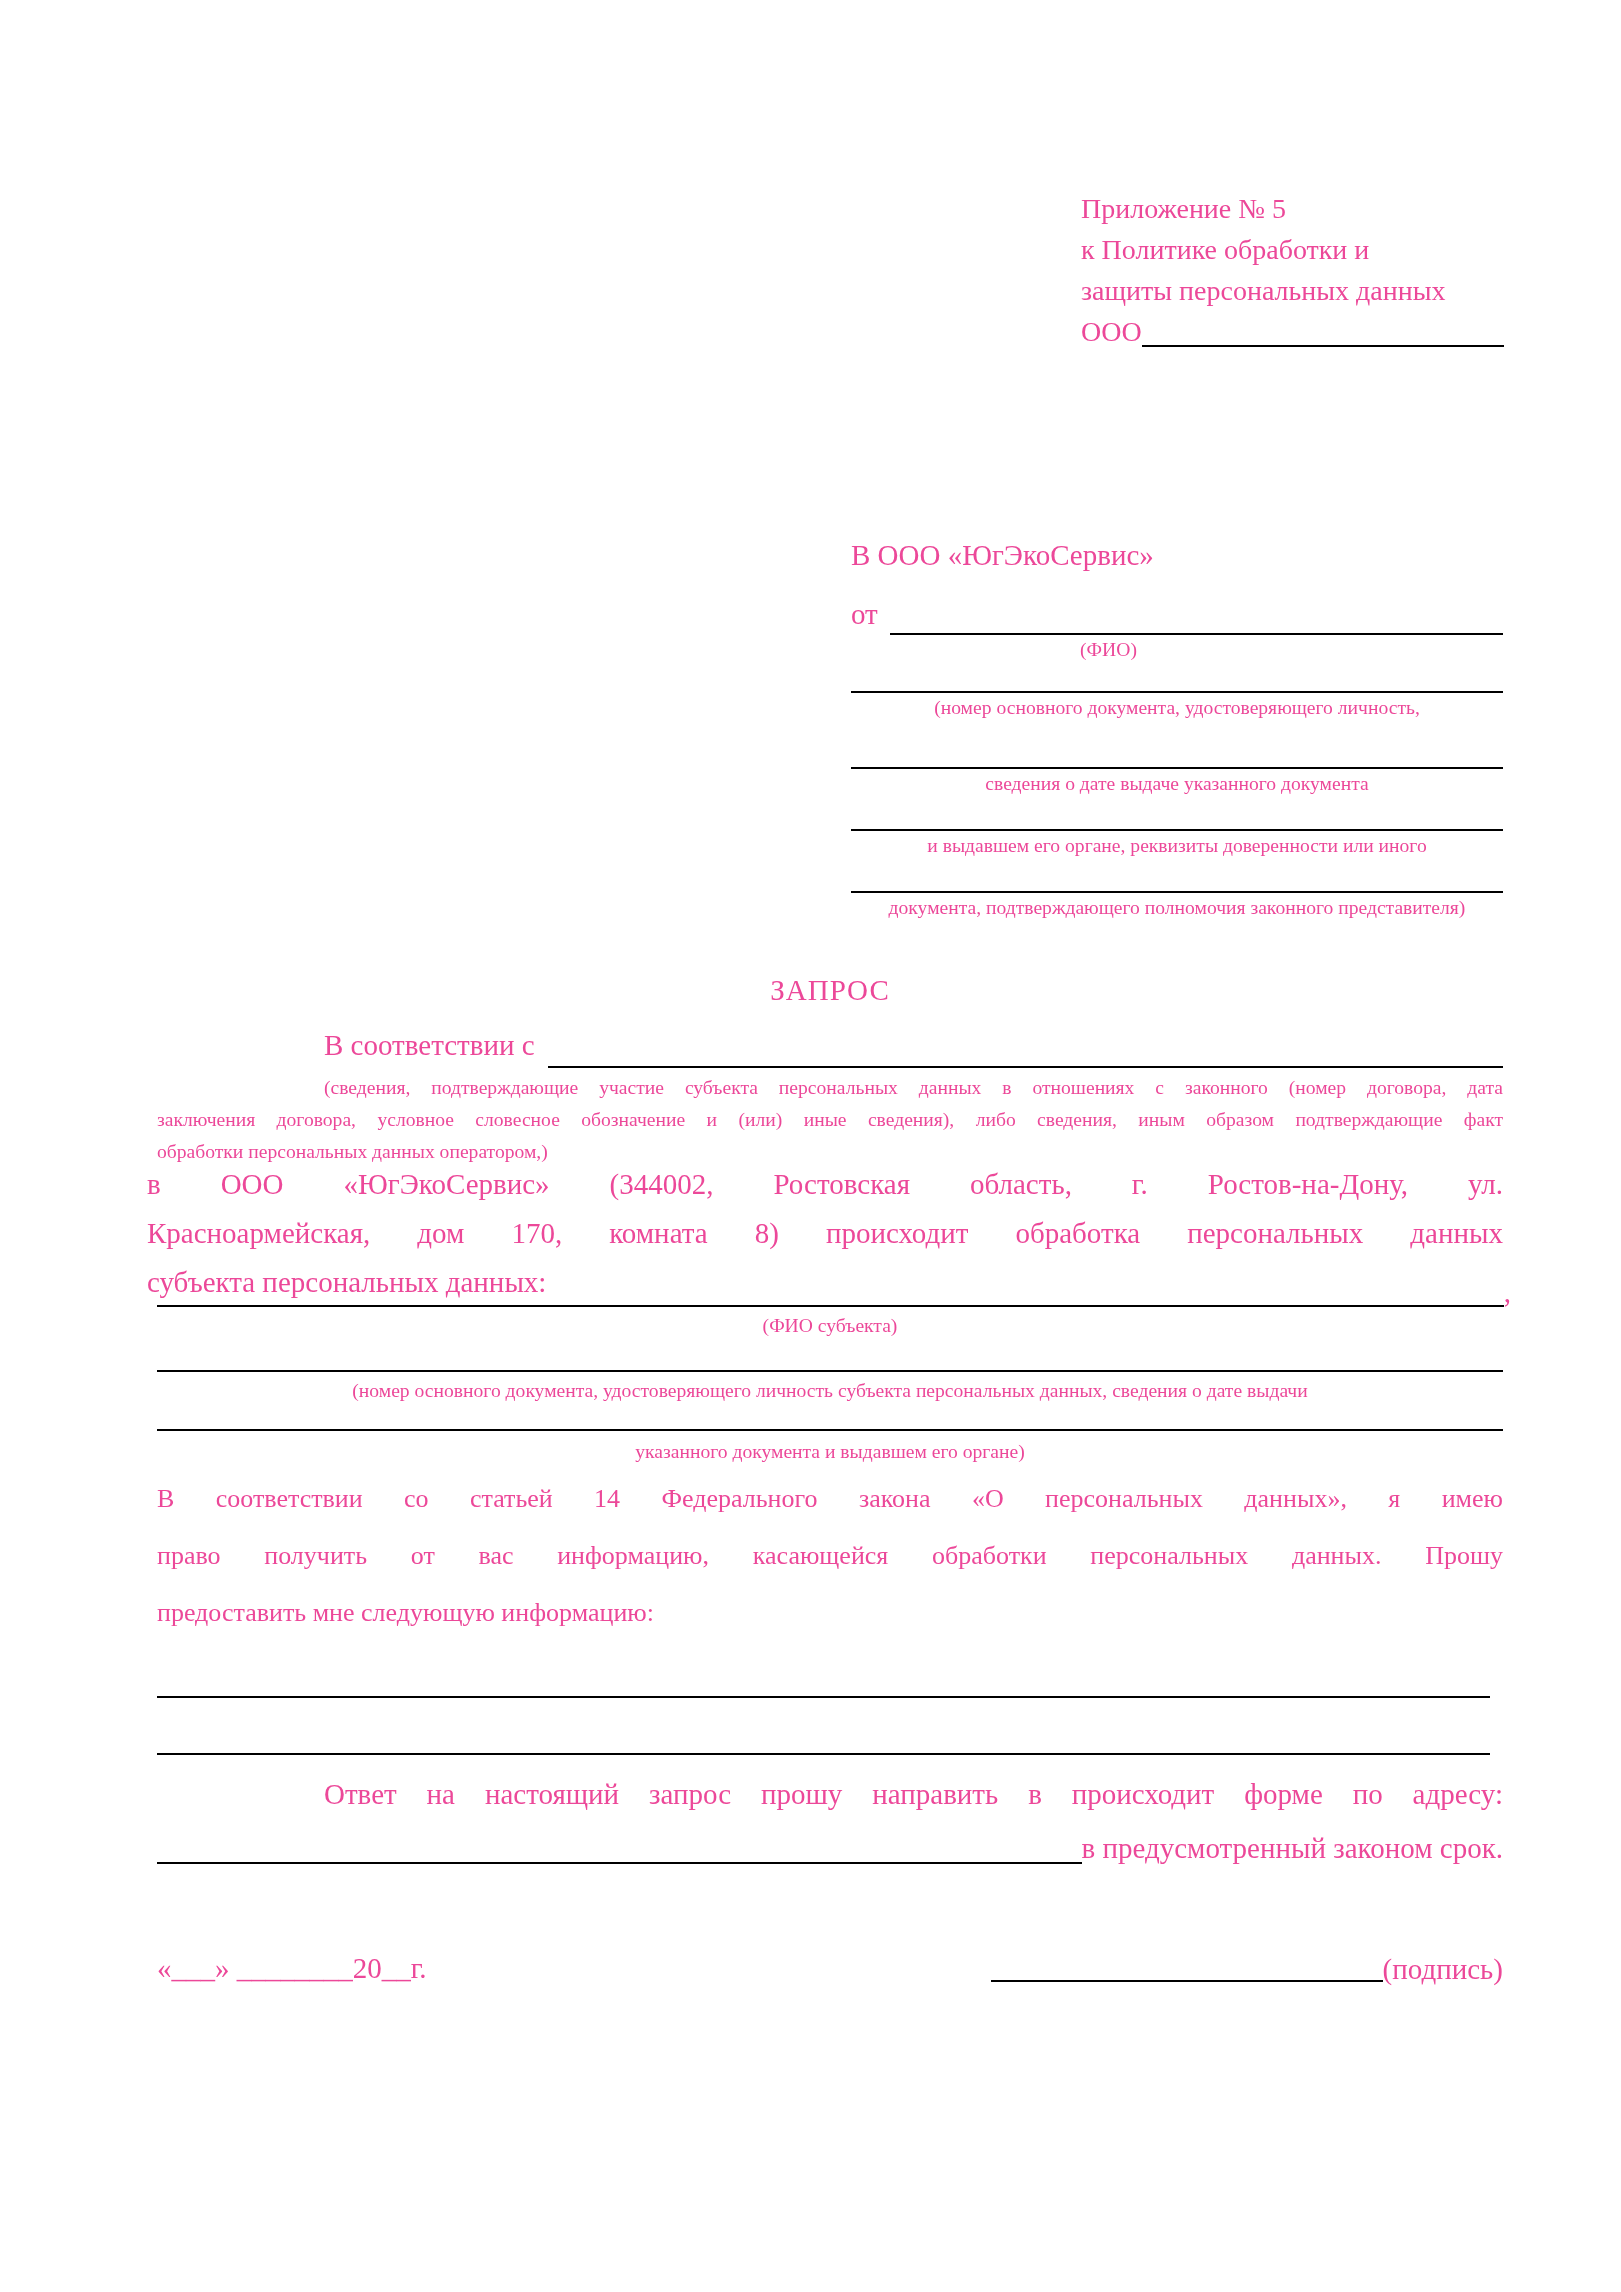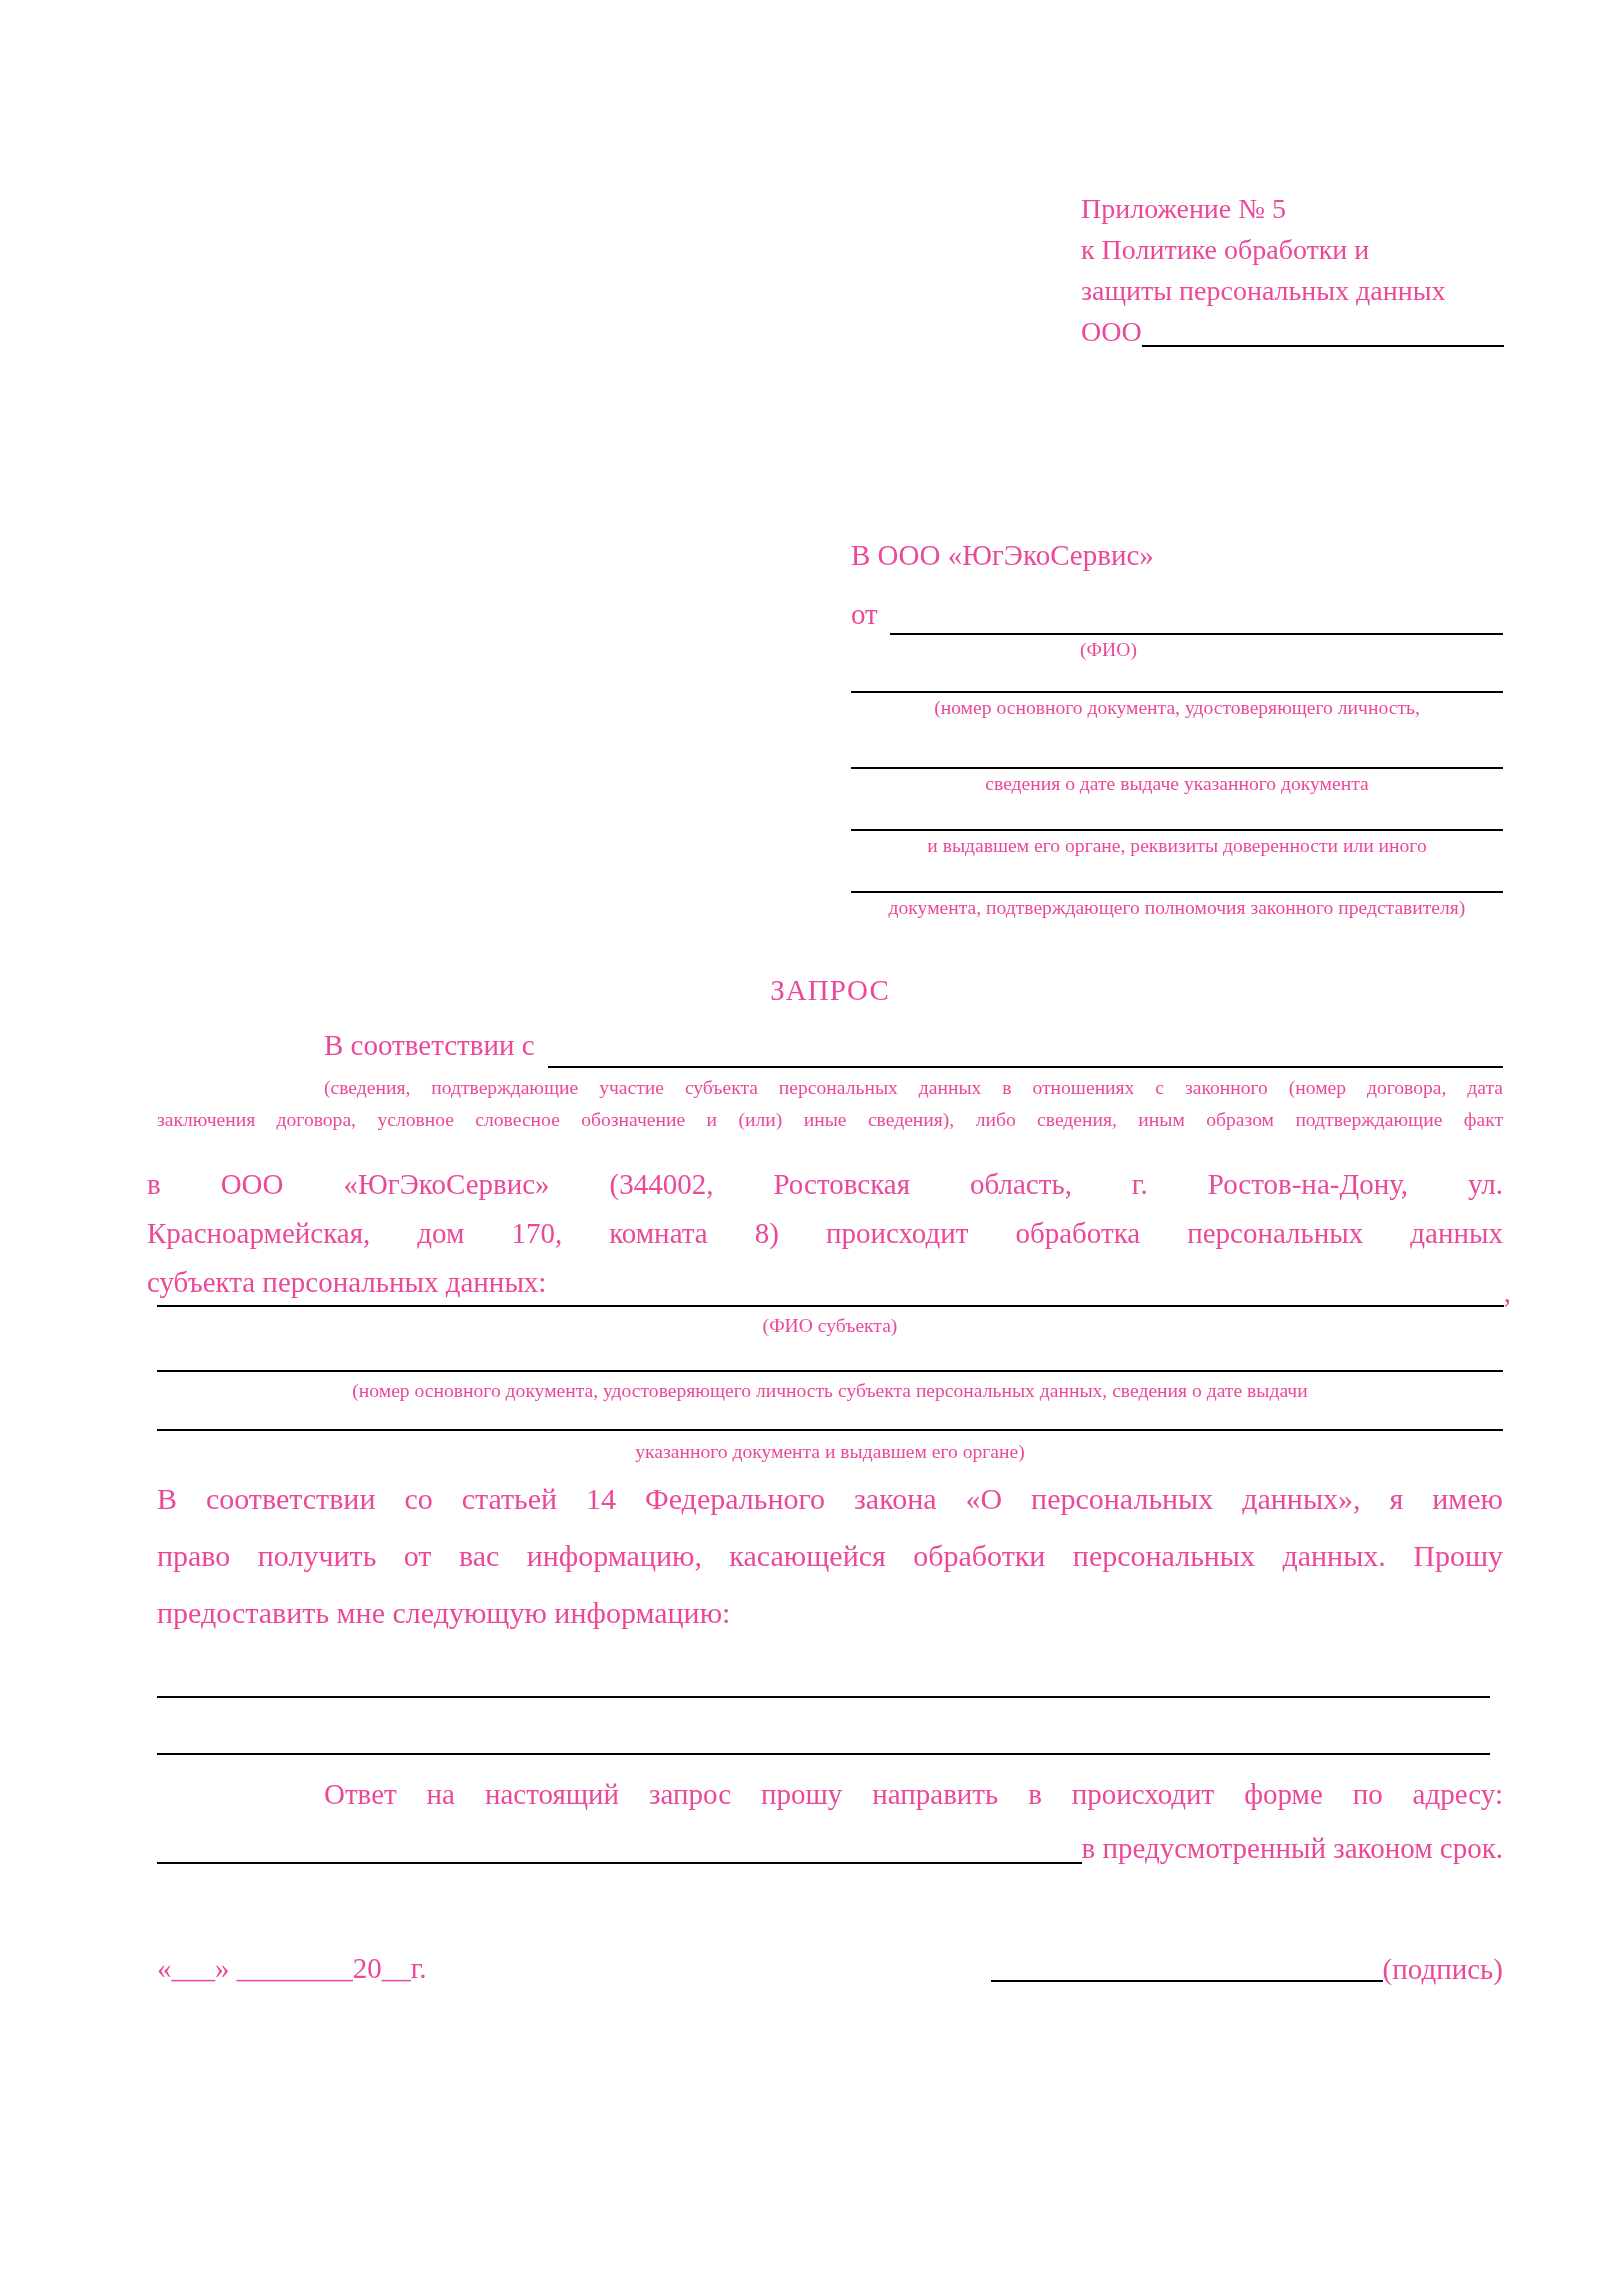--- a/index.html
+++ b/index.html
@@ -128,21 +128,21 @@
   .rule-doc1 { left: 157px; width: 1346px; top: 1370px; }
   .cap-doc1 { position: absolute; left: 157px; width: 1346px; top: 1378px; }
   .rule-doc2 { left: 157px; width: 1346px; top: 1429px; }
   .cap-doc2 { position: absolute; left: 157px; width: 1346px; top: 1439px; }
   
   .law {
     position: absolute;
     left: 157px;
     width: 1346px;
     top: 1470px;
-    font-size: 30px;
+    font-size: 26px;
     line-height: 57px;
   }
   
   .blank-a { left: 157px; width: 1333px; top: 1696px; }
   .blank-b { left: 157px; width: 1333px; top: 1753px; }
   
   .reply1 {
     position: absolute;
     left: 157px;
     width: 1346px;
@@ -223,20 +223,21 @@
 
   <div class="basis">
     <span class="indent"></span>
     <span class="label">В соответствии с</span>
     <span class="fill"></span>
   </div>
 
   <div class="fineprint">
     <div class="jline first">(сведения, подтверждающие участие субъекта персональных данных в отношениях с законного (номер договора, дата</div>
     <div class="jline">заключения договора, условное словесное обозначение и (или) иные сведения), либо сведения, иным образом подтверждающие факт</div>
+    <div>обработки персональных данных оператором,)</div>
   </div>
 
   <div class="operator">
     <div class="jline">в ООО «ЮгЭкоСервис» (344002, Ростовская область, г. Ростов-на-Дону, ул.</div>
     <div class="jline">Красноармейская, дом 170, комната 8) происходит обработка персональных данных</div>
     <div>субъекта персональных данных:</div>
   </div>
 
   <div class="subject-fio">
     <span class="fill"></span>

